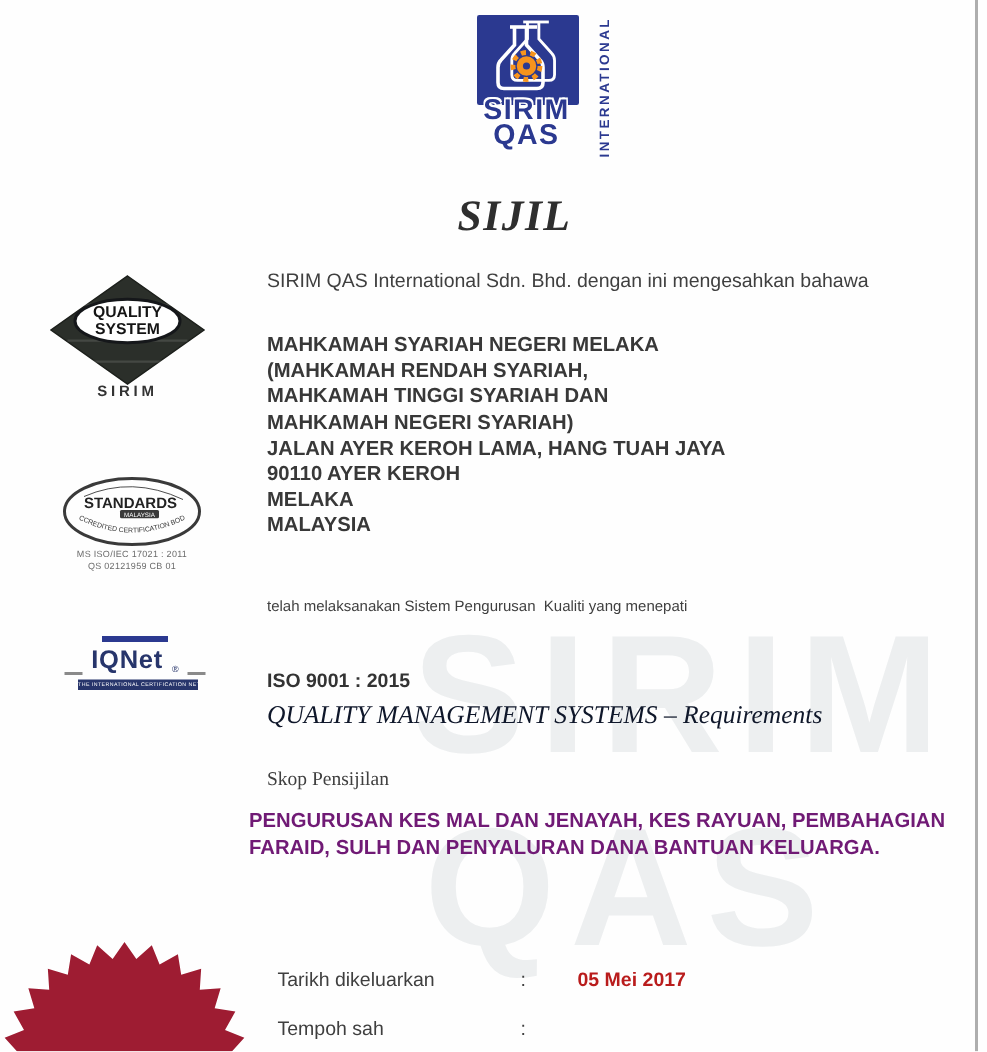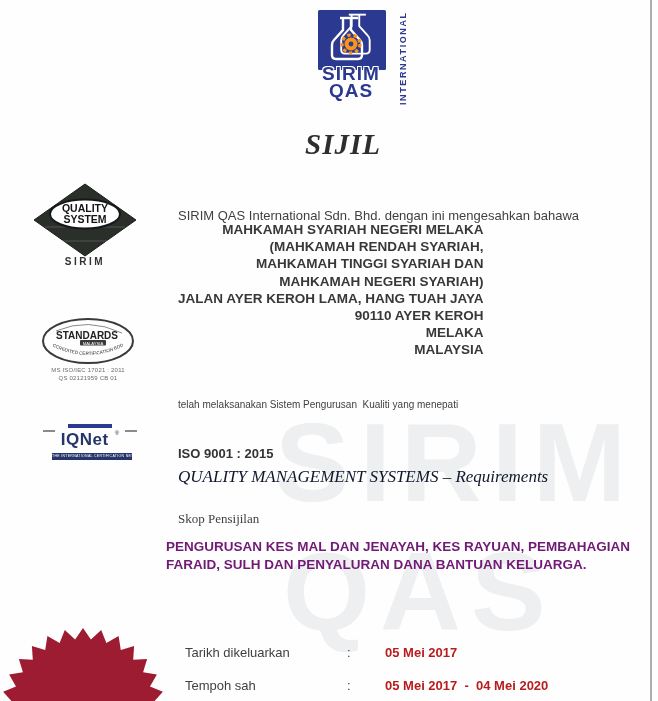--- a/index.html
+++ b/index.html
@@ -33,25 +33,25 @@
     transform:rotate(180deg); font-size:9px; font-weight:bold; color:#2b3990;
     letter-spacing:1.6px; text-align:center;
   }
 
   .title {
     position:absolute; top:128px; left:14px; width:658px; text-align:center;
     font-family:"Liberation Serif", serif; font-style:italic; font-weight:bold;
     font-size:29px; color:#2e2e2e; letter-spacing:1px; z-index:2;
   }
 
-  .intro { position:absolute; left:178px; top:208px; font-size:13px; z-index:2; }
+  .intro { position:absolute; left:178px; top:179px; font-size:13px; z-index:2; }
 
   .org {
     position:absolute; left:178px; top:221px; font-size:13.5px; font-weight:bold;
-    line-height:17.2px; color:#383838; z-index:2;text-align:right;
+    line-height:17.2px; color:#383838; z-index:2;
   }
 
   .statement { position:absolute; left:178px; top:399px; font-size:10px; white-space:pre-wrap; z-index:2; }
 
   .iso-code { position:absolute; left:178px; top:446px; font-size:13px; font-weight:bold; color:#333; z-index:2; }
   .iso-name { position:absolute; left:178px; top:467px; font-size:17px; font-style:italic; color:#0f172a; z-index:2;font-family:Liberation Serif, serif; }
 
   .scope-label { position:absolute; left:178px; top:511px; font-size:13px; z-index:2;font-family:Liberation Serif, serif; }
   .scope-text {
     position:absolute; left:166px; top:538px; width:474px; font-size:13.5px; font-weight:bold;
@@ -72,21 +72,21 @@
   }
 
   .badge-standards { position:absolute; left:40px; top:317px; z-index:2; }
   .standards-refs {
     position:absolute; left:28px; top:366px; width:120px; text-align:center;
     font-size:6px; line-height:8px; color:#6b6b6b; letter-spacing:0.2px; z-index:2;
   }
 
   .badge-iqnet { position:absolute; left:38px; top:424px; width:104px; height:42px; z-index:2; }
   .iqnet-topbar { position:absolute; left:30px; top:0; width:44px; height:4px; background:#2b3990; }
-  .iqnet-row { position:absolute; left:0; top:6px; width:104px; display:flex; align-items:flex-start; justify-content:center; gap:6px; }
+  .iqnet-row { position:absolute; left:0; top:6px; width:104px; display:flex; align-items:flex-end; justify-content:center; gap:6px; }
   .iqnet-dash { width:12px; height:2px; background:#8a8a8a; }
   .iqnet-name { font-size:17px; font-weight:bold; color:#27356b; letter-spacing:0.5px; }
   .iqnet-reg { font-size:6px; color:#27356b; vertical-align:top; }
   .iqnet-tagline {
     position:absolute; left:14px; top:29px; width:80px; background:#27356b; color:#fff;
     font-size:3.5px; line-height:5px; text-align:center; padding:1px 0;
     letter-spacing:0.3px; white-space:nowrap; overflow:hidden;
   }
 
   .seal { position:absolute; left:-10px; top:620px; z-index:1; }
@@ -149,21 +149,20 @@
 
   <div class="dates">
     <div class="date-row">
       <span class="date-label">Tarikh dikeluarkan</span>
       <span class="date-colon">:</span>
       <span class="date-value">05 Mei 2017</span>
     </div>
     <div class="date-row">
       <span class="date-label">Tempoh sah</span>
       <span class="date-colon">:</span>
-      <span class="date-value">05 Mei 2017  -  04 Mei 2020</span>
     </div>
   </div>
 
   <svg class="badge-quality" width="104" height="74" viewBox="0 0 104 74">
     <polygon points="52,1 103,37 52,73 1,37" fill="#2b2f2a" stroke="#1c1f1b" stroke-width="1"></polygon>
     <path d="M18 20 h68 M12 44 h80 M26 58 h52" stroke="rgba(255,255,255,0.12)" stroke-width="1.5"></path>
     <ellipse cx="52" cy="31" rx="35" ry="14.5" fill="#ffffff" stroke="#15171a" stroke-width="2"></ellipse>
     <text x="52" y="28.5" text-anchor="middle" font-size="10.5" font-weight="bold" fill="#141414">QUALITY</text>
     <text x="52" y="39.5" text-anchor="middle" font-size="10.5" font-weight="bold" fill="#141414">SYSTEM</text>
   </svg>

